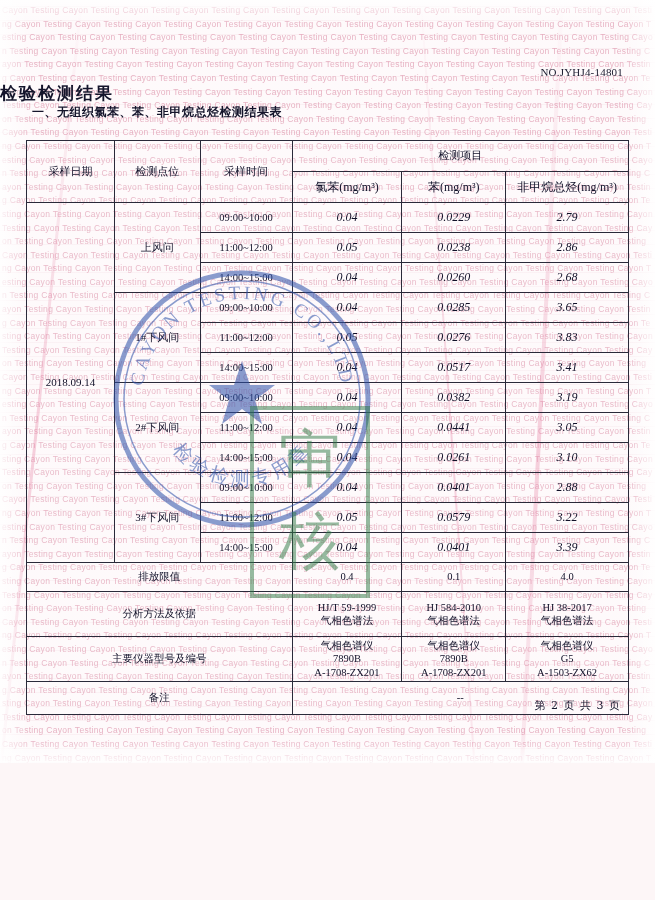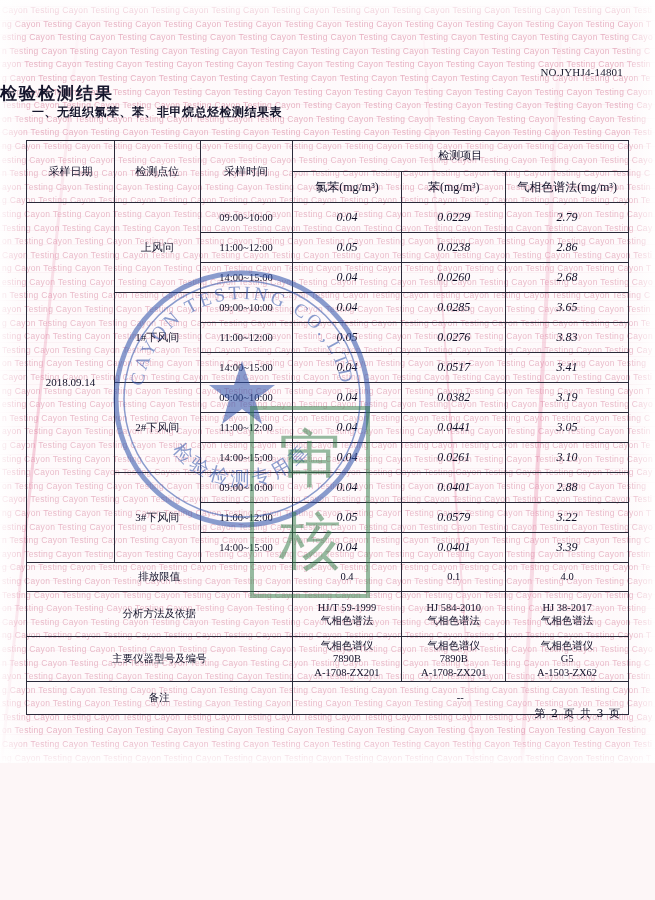--- a/index.html
+++ b/index.html
@@ -114,21 +114,21 @@
   td.point { font-size: 11px; margin-left: 37px; }
   td.date  { font-size: 11px; }
   .limit-row td { height: 24px; }
   .method-row td { height: 40px; }
   .instr-row td { height: 40px; }
   .remark-row td { height: 28px; }
   .cell-lines { display: block; }
   .cell-lines span { display: block; }
   .footer {
     position: absolute;
-    bottom: 42px;
+    bottom: 50px;
     right: 34px;
     z-index: 4;
     font-family: "DejaVu Serif", serif;
     font-size: 11px;
     color: #14142b;
     letter-spacing: 1px;
   }
   
   .seal {
     position: absolute;
@@ -191,21 +191,21 @@
       <thead>
         <tr>
           <th class="h-main" rowspan="2">采样日期</th>
           <th class="h-main" rowspan="2">检测点位</th>
           <th class="h-main" rowspan="2">采样时间</th>
           <th class="h-main" colspan="3">检测项目</th>
         </tr>
         <tr>
           <th class="h-sub">氯苯(mg/m³)</th>
           <th class="h-sub">苯(mg/m³)</th>
-          <th class="h-sub">气相色谱法(mg/m³)</th>
+          <th class="h-sub">非甲烷总烃(mg/m³)</th>
         </tr>
       </thead>
       <tbody>
 
         <tr>
           <td class="date" rowspan="12">2018.09.14</td>
           <td class="point" rowspan="3">上风问</td>
           <td class="time">09:00~10:00</td>
           <td class="value">0.04</td>
           <td class="value">0.0229</td>

